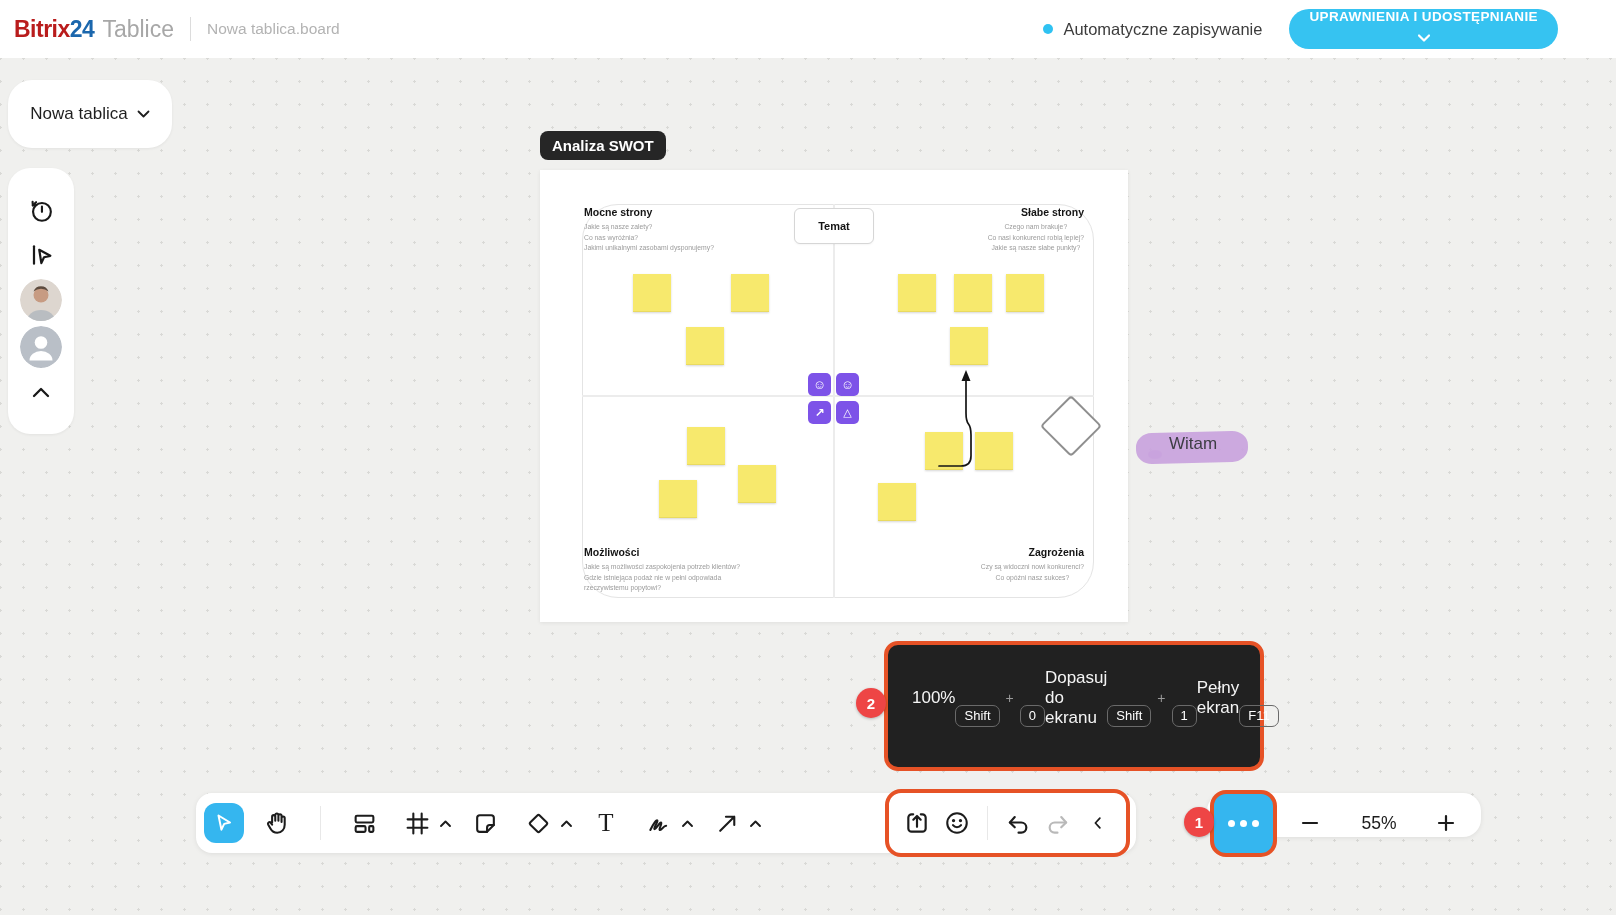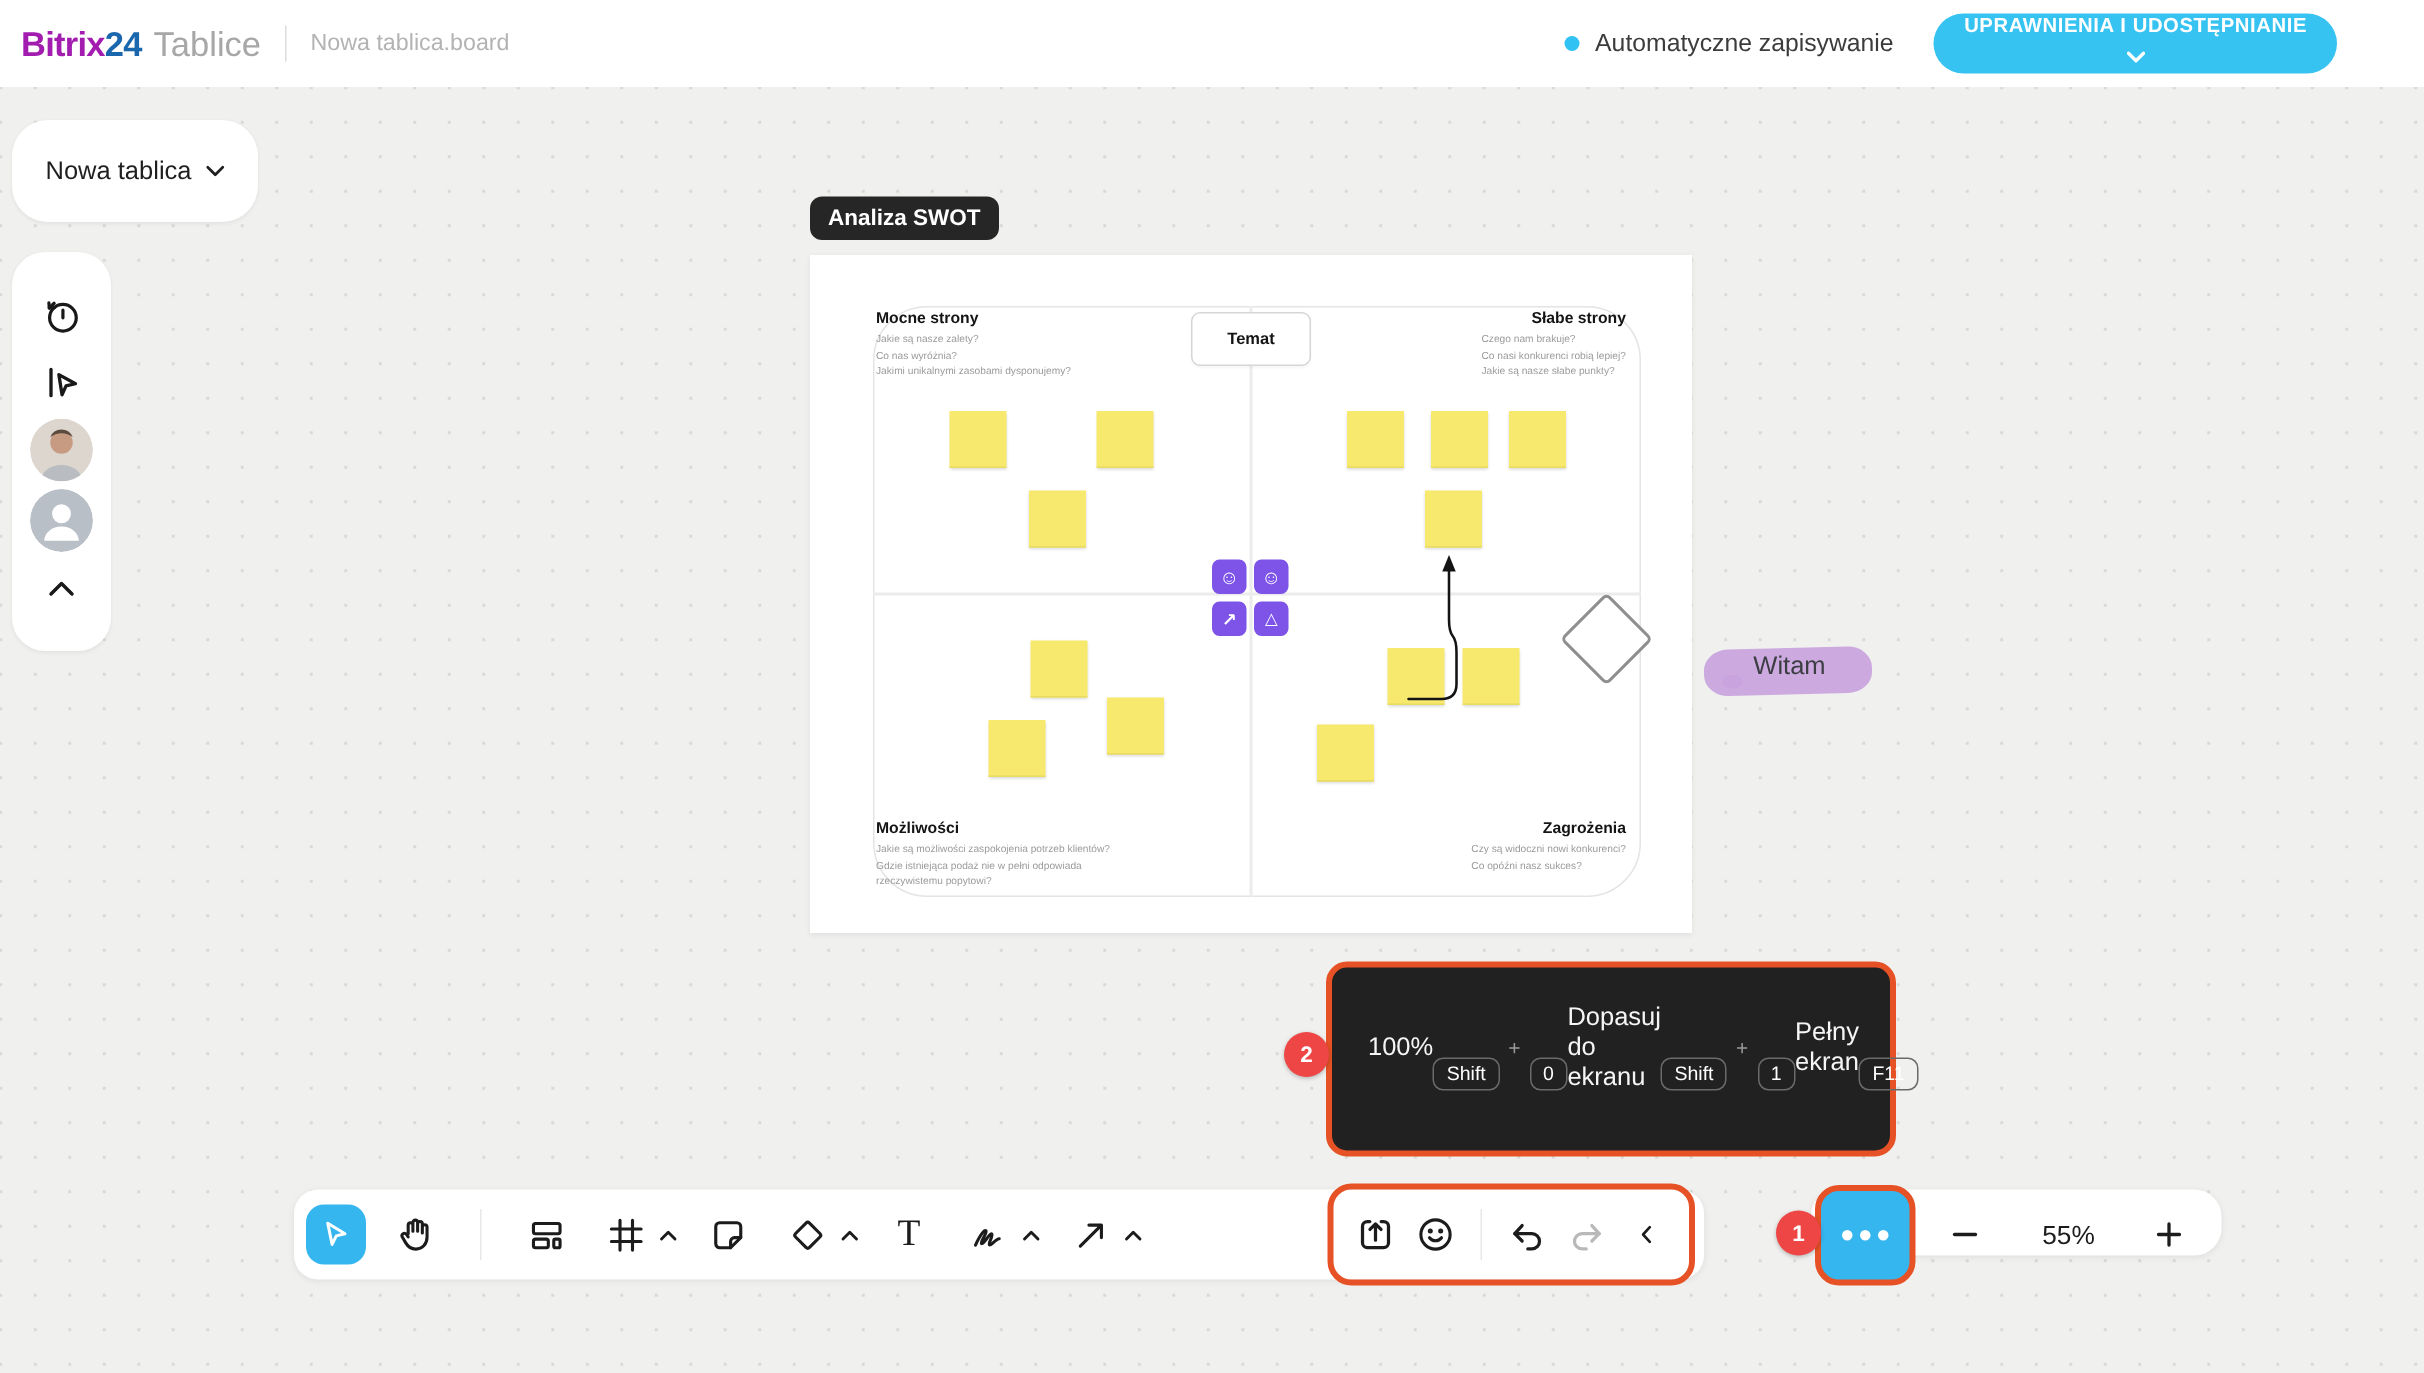--- a/index.html
+++ b/index.html
@@ -4,21 +4,21 @@
 <style>
   * { margin:0; padding:0; box-sizing:border-box; }
   html,body { width:1616px; height:915px; overflow:hidden; background:#f1f1ef;
     font-family:"Liberation Sans","DejaVu Sans",sans-serif; }
   .stage { position:relative; width:1616px; height:915px; }
 
   
   .topbar { position:absolute; left:0; top:0; width:1616px; height:58px; background:#fff;
     display:flex; align-items:center; padding:0 58px 0 14px; z-index:40; }
   .logo { display:flex; align-items:baseline; gap:0; }
-  .logo .b1 { font-size:23px; font-weight:700; color:#a21caf; letter-spacing:-0.5px; }
+  .logo .b1 { font-size:23px; font-weight:700; color:#b91c1c; letter-spacing:-0.5px; }
   .logo .b2 { font-size:23px; font-weight:700; color:#1b67ad; letter-spacing:-0.5px; }
   .logo .prod { font-size:23px; font-weight:400; color:#a7a7a7; margin-left:8px; }
   .crumb-sep { width:1px; height:24px; background:#dcdcdc; margin:0 16px; }
   .breadcrumb { font-size:15.5px; color:#b3b3b3; }
   .topbar-right { margin-left:auto; display:flex; align-items:center; gap:27px; }
   .autosave { display:flex; align-items:center; gap:10px; font-size:16.5px; color:#3c3c3c; }
   .autosave-dot { width:10px; height:10px; border-radius:50%; background:#2fc2f2; }
   .perm-btn { height:40px; border:none; border-radius:21px; background:#36c3f1; color:#fff;
     font-family:inherit; font-size:13.5px; font-weight:700; letter-spacing:.4px;
     padding:0 20px; display:flex; align-items:center; gap:10px; cursor:pointer;flex-direction:column; }
@@ -47,21 +47,21 @@
   .frame-label { position:absolute; left:540px; top:73px; background:#262626; color:#fff;
     font-size:15px; font-weight:600; padding:6px 12px; border-radius:8px; cursor:pointer;text-align:right; }
   .board { position:absolute; left:540px; top:112px; width:588px; height:452px; background:#fff;
     box-shadow:0 1px 4px rgba(0,0,0,.07); }
   .tmpl { position:absolute; left:42px; top:34px; width:512px; height:394px;
     border:1.5px solid #e4e4e4; border-radius:36px; }
   .cross-v { position:absolute; left:293px; top:34px; width:1.5px; height:394px; background:#ececec; }
   .cross-h { position:absolute; left:42px; top:225px; width:512px; height:1.5px; background:#ececec; }
   .q-title { position:absolute; font-size:10.5px; font-weight:700; color:#141414; }
   .q-q { position:absolute; font-size:6.8px; line-height:1.55; color:#9b9b9b; white-space:pre-line; }
-  .q-right { text-align:left; }
+  .q-right { text-align:center; }
   .topic-box { position:absolute; left:254px; top:38px; width:80px; height:36px; background:#fff;
     border:1px solid #d6d6d6; border-radius:6px; display:flex; align-items:center; justify-content:center;
     font-size:11px; font-weight:700; color:#141414; box-shadow:0 1px 2px rgba(0,0,0,.04); cursor:pointer; }
   .sticky { position:absolute; width:38px; height:38px; background:#f7e96d;
     border-bottom:1px solid #e9da60; box-shadow:0 1px 2px rgba(0,0,0,.16); cursor:pointer; }
   .pobj { position:absolute; width:23px; height:23px; background:#7d53e8; border-radius:5px;
     color:#fff; display:flex; align-items:center; justify-content:center; cursor:pointer; }
   .pobj.smile { font-size:13px; }
   .pobj.trend { font-size:12px; font-weight:700; }
   .pobj.warn  { font-size:11px; }

